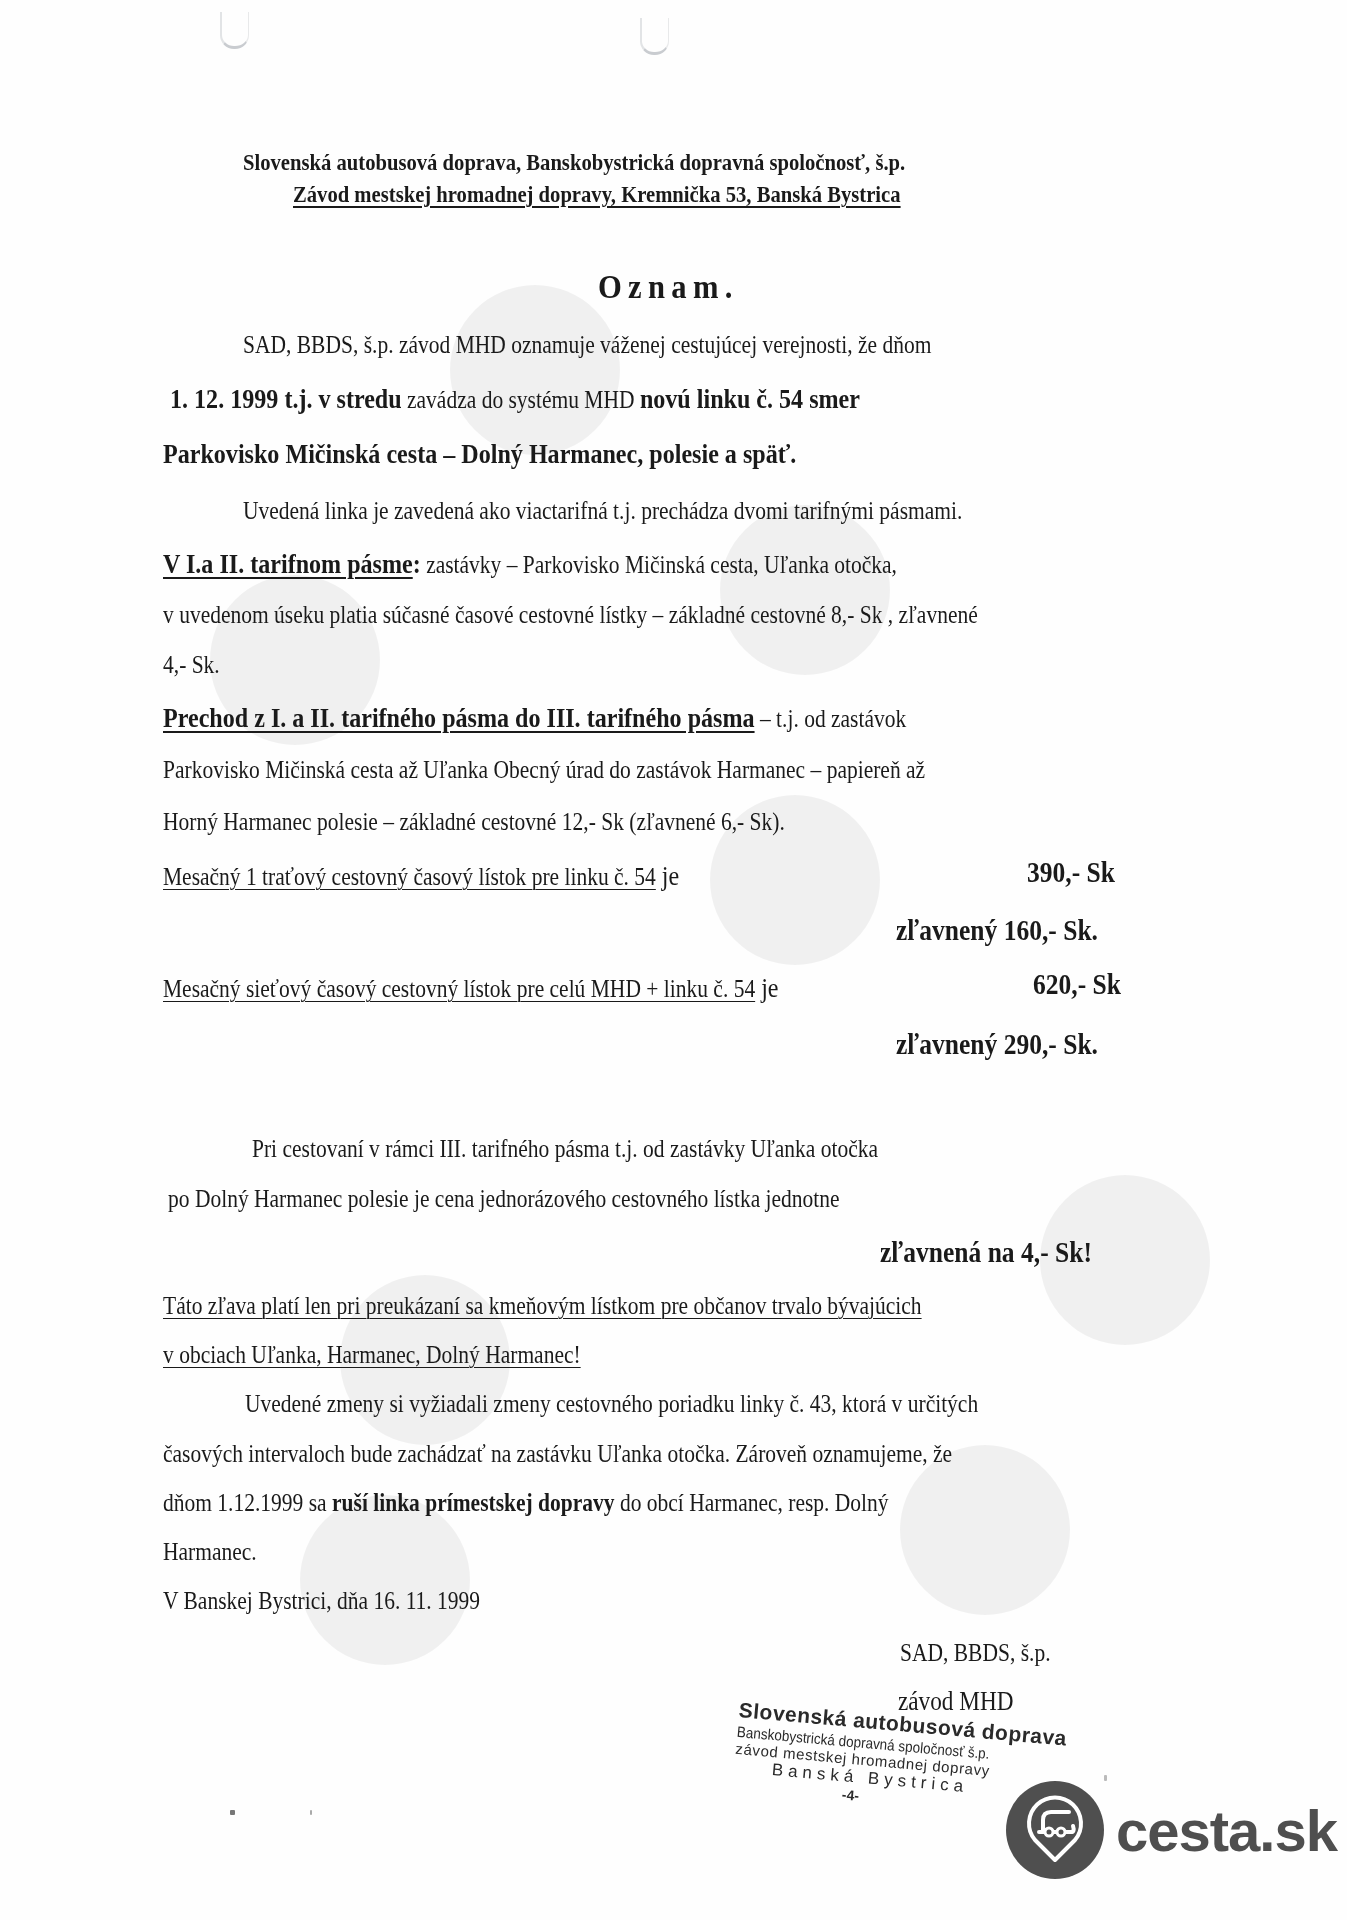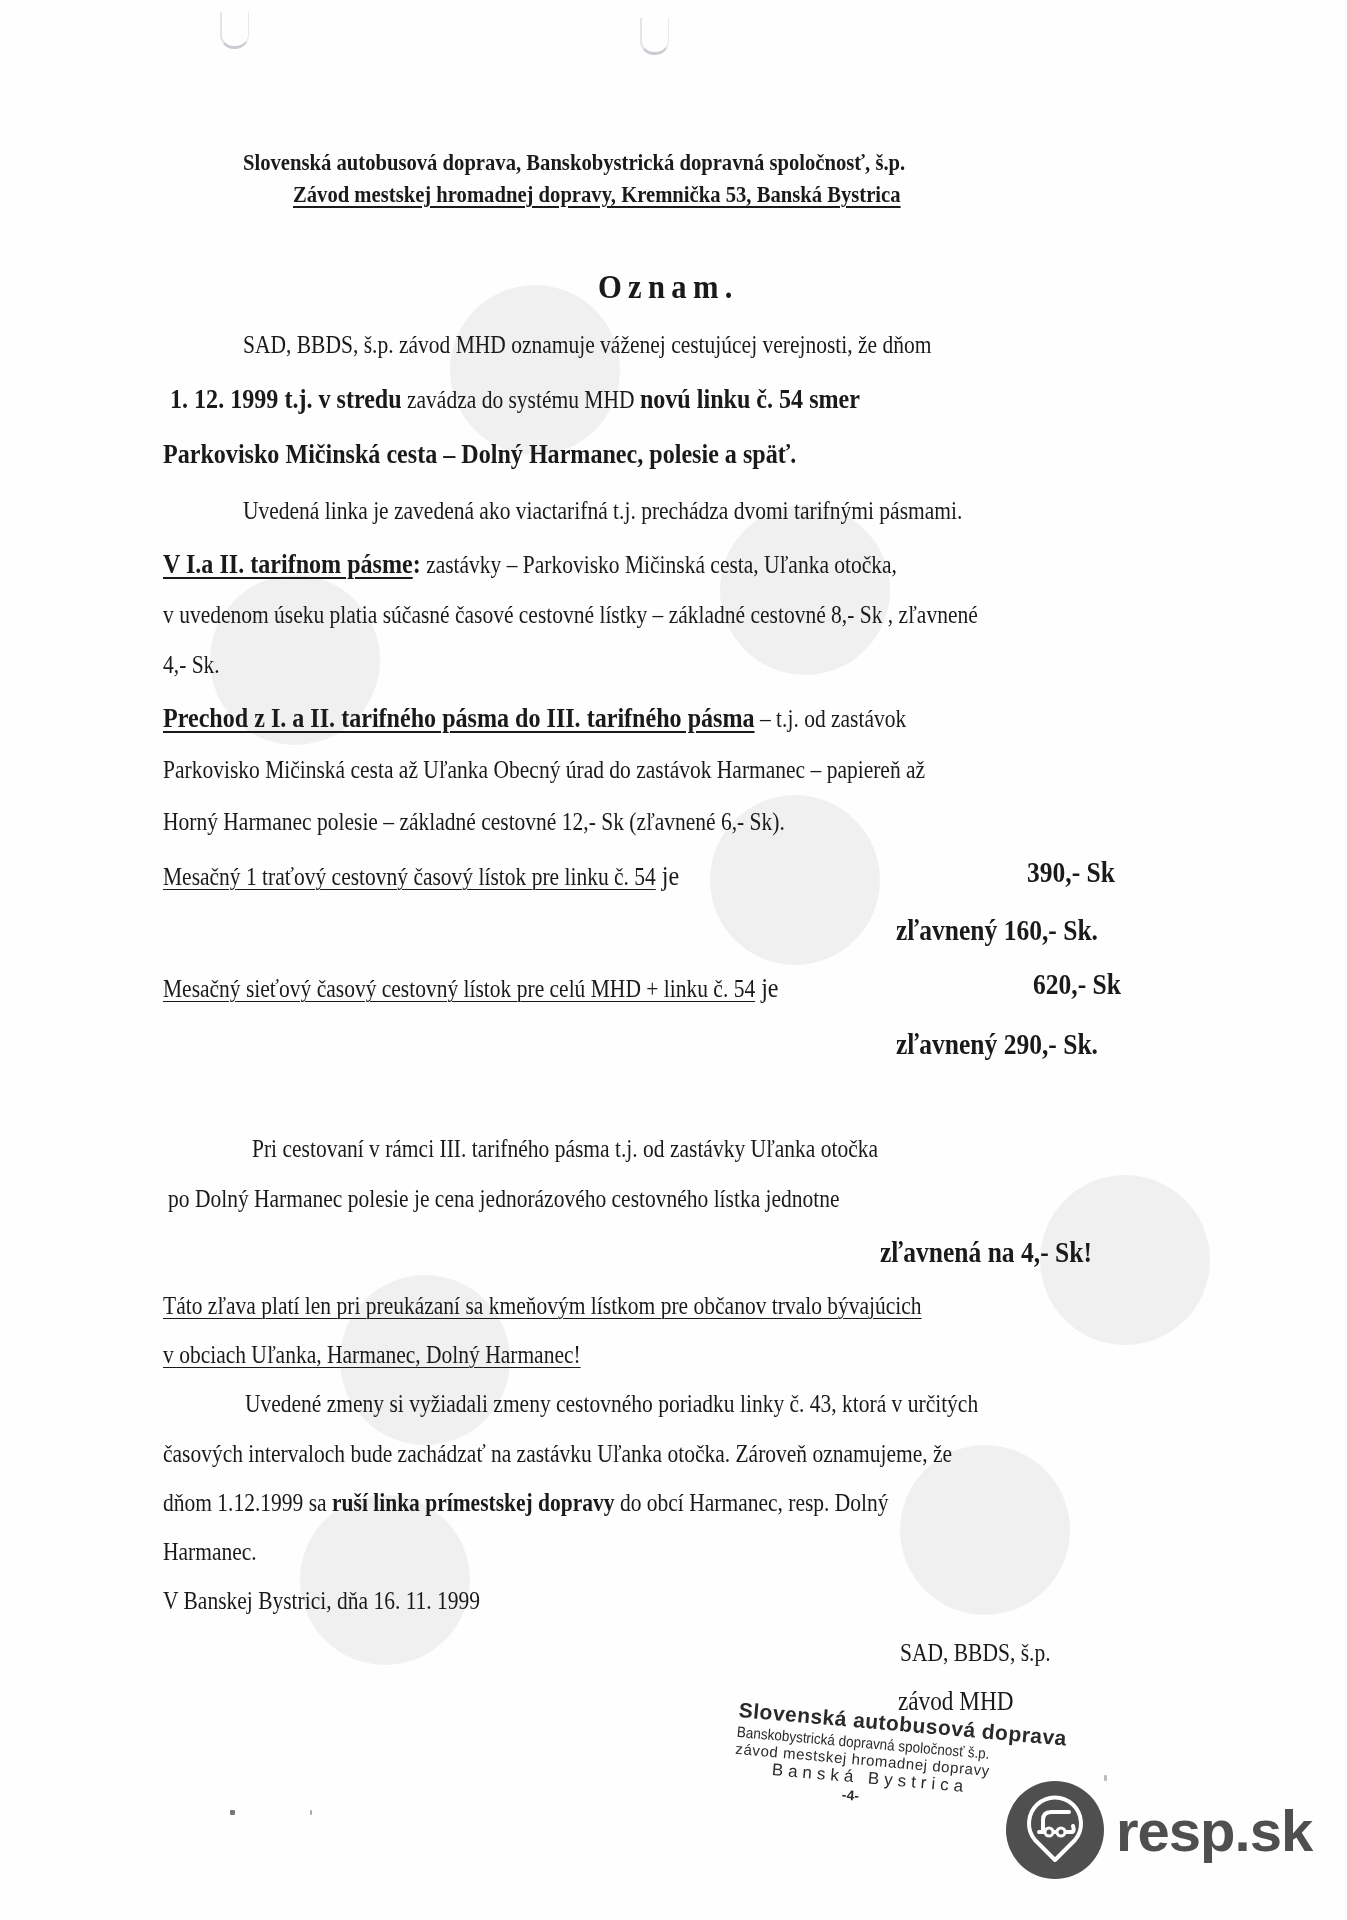--- a/index.html
+++ b/index.html
@@ -137,16 +137,16 @@
   <div class="logo">
     <div class="logo-circle">
       <svg width="60" height="72" viewBox="0 0 60 72">
         <path d="M30 66 L10 46 A26 26 0 1 1 50 46 Z" fill="none" stroke="#fff" stroke-width="4" stroke-linejoin="round"></path>
         <path d="M18 38 L18 26 Q18 18 26 18 L44 18" fill="none" stroke="#fff" stroke-width="4" stroke-linecap="round"></path>
         <path d="M14 38 L46 38 Q50 38 48 32" fill="none" stroke="#fff" stroke-width="4" stroke-linecap="round"></path>
         <circle cx="24" cy="38" r="4" fill="#4f4f4f" stroke="#fff" stroke-width="3"></circle>
         <circle cx="36" cy="38" r="4" fill="#4f4f4f" stroke="#fff" stroke-width="3"></circle>
       </svg>
     </div>
-    <span class="logo-text">resp.sk</span>
+    <span class="logo-text">cesta.sk</span>
   </div>
 
 </div>
 
 </body></html>

